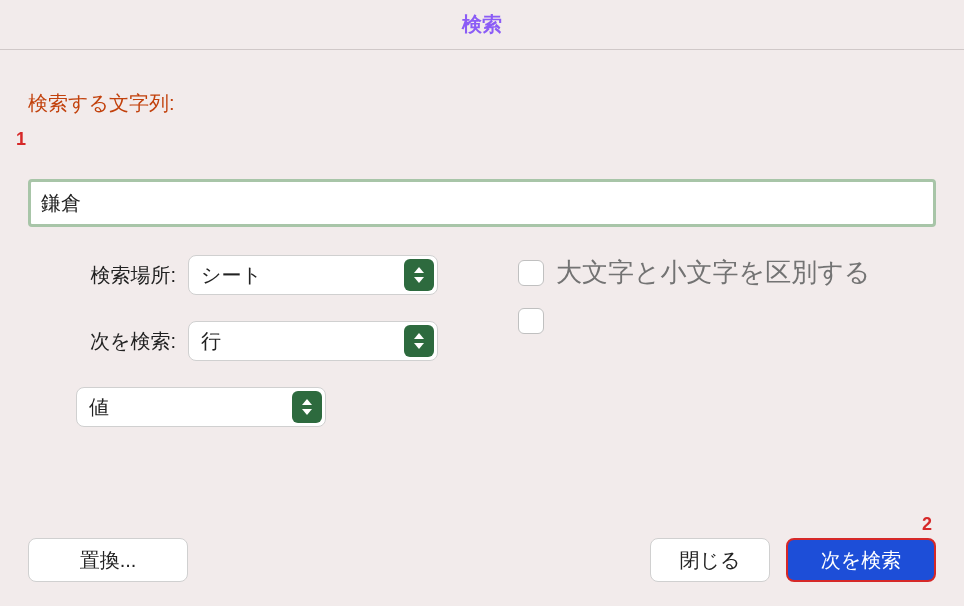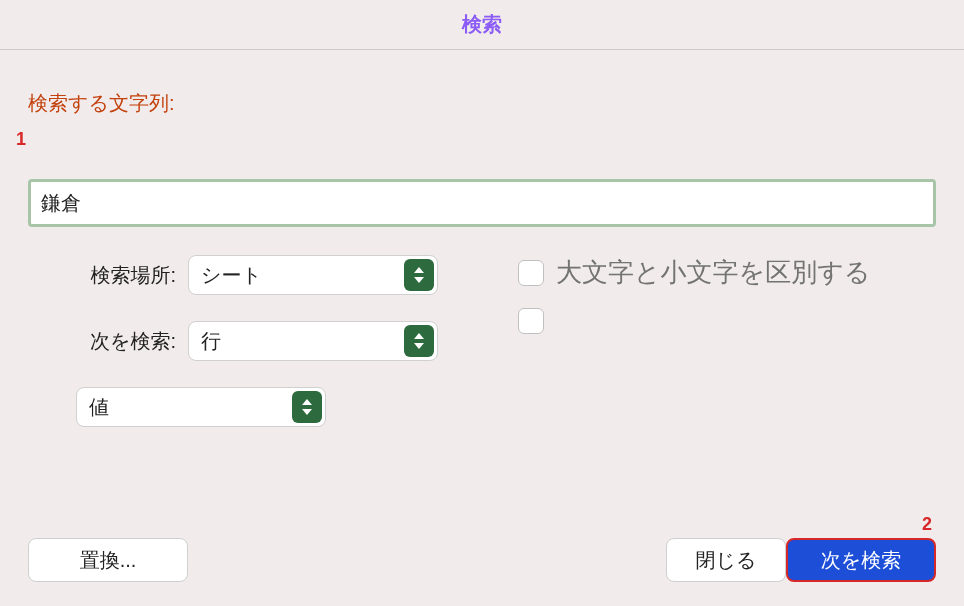--- a/index.html
+++ b/index.html
@@ -165,20 +165,21 @@
       color: #222;
     }
     .btn-replace {
       min-width: 160px;
     }
     .spacer {
       flex: 1;
     }
     .btn-close {
       min-width: 120px;
+      margin-right: 16px;
       text-align: right;
     }
     .btn-primary-wrap {
       position: relative;
     }
     .btn-primary {
       background: #1d4ed8;
       color: #fff;
       min-width: 150px;
       border: 2px solid #d62828;

